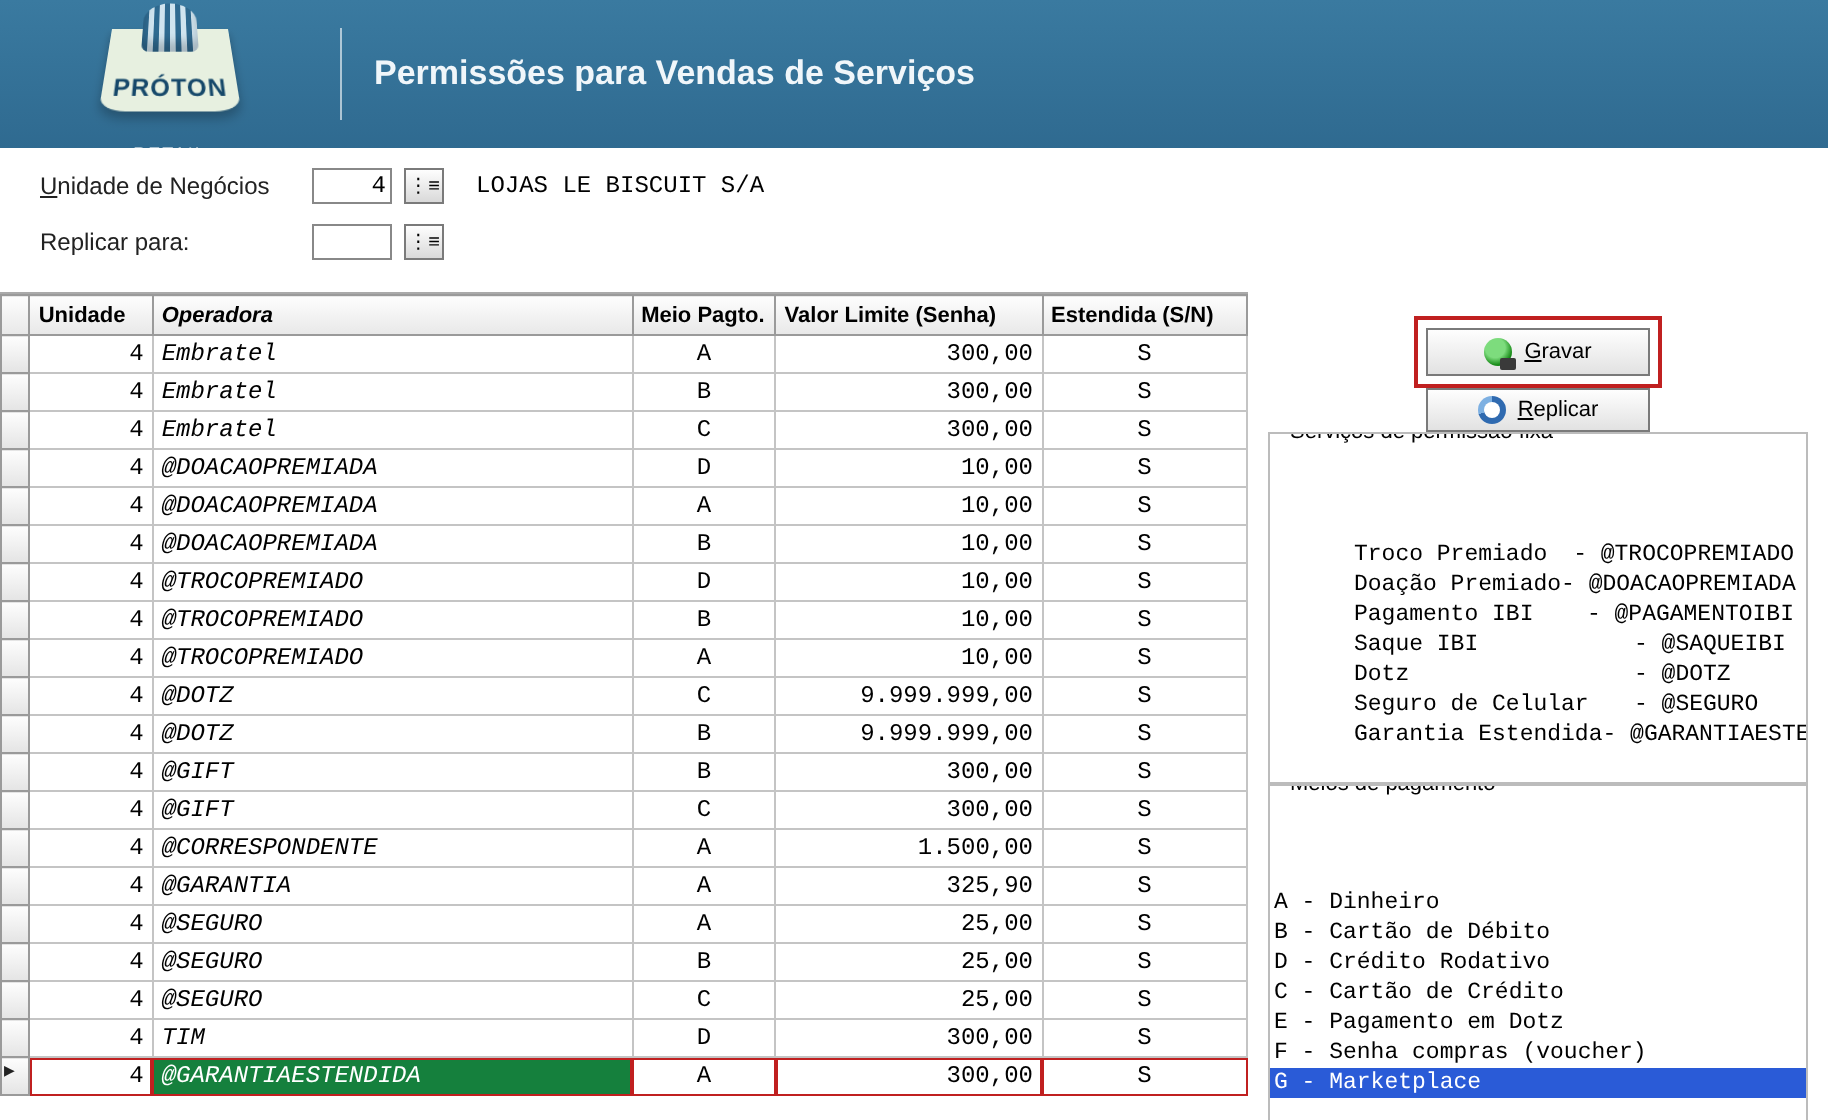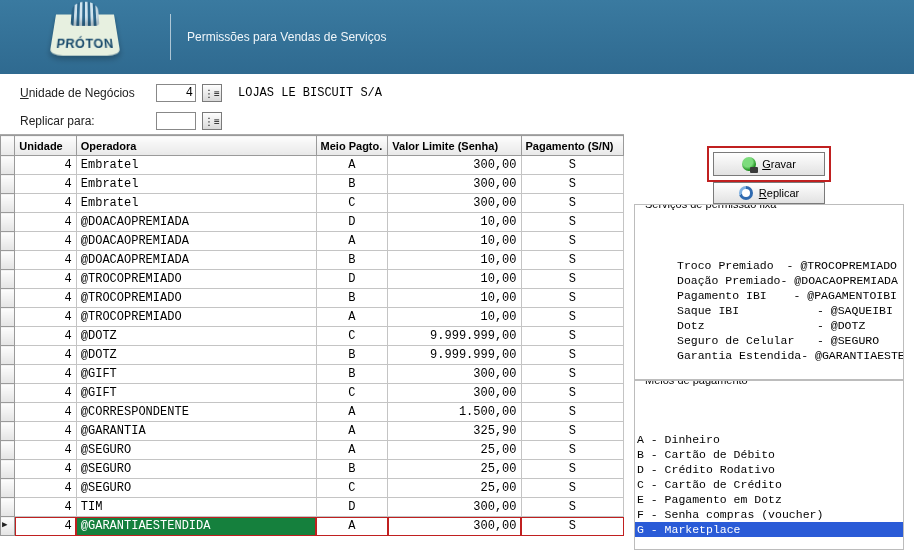--- a/index.html
+++ b/index.html
@@ -52,28 +52,28 @@
   }
   .logo-text { position: absolute; bottom: 4px; left: 50%; transform: translateX(-50%); font-weight: bold; font-size: 12px; color: #16486a; letter-spacing: 0.5px;}
   .logo-sub { position: absolute; bottom: -8px; left: 50%; transform: translateX(-50%); font-size: 9px; color: #fff; letter-spacing: 1px;}
   .header-divider {
     width: 1px;
     height: 46px;
     background: rgba(255,255,255,0.6);
     margin-right: 16px;
   }
   .page-title {
-    font-size: 12px;
-    font-weight: normal;
+    font-size: 17px;
+    font-weight: bold;
     color: #f0f6fa;
   }
 
   
   .form-area {
-    padding: 10px 20px 4px 20px;
+    padding: 10px 20px 16px 20px;
     display: flex;
     flex-direction: column;
     gap: 10px;
   }
   .form-row { display: flex; align-items: center; gap: 6px; }
   .form-label { color: #222; font-size: 12px; width: 130px; }
   .form-label .uline { text-decoration: underline; }
   .num-input {
     width: 40px;
     height: 18px;
@@ -131,21 +131,21 @@
   }
   table.grid td {
     border: 1px solid #c4c4c4;
     padding: 0 4px;
     height: 19px;
     white-space: nowrap;
     overflow: hidden;
   }
   .col-rowhdr { width: 14px; background: linear-gradient(#fdfdfd,#e4e4e4); border-color:#9a9a9a !important; position: relative; }
   .col-un { width: 60px; text-align: right; }
-  .col-op { width: 234px; }
+  .col-op { width: 234px; font-style: italic; }
   .col-mp { width: 70px; text-align: center; }
   .col-vl { width: 130px; text-align: right; }
   .col-hb { width: 100px; text-align: center; }
 
   tr.active-row td:not(.col-rowhdr) {
     outline: 1px solid #c02020;
     outline-offset: -1px;
   }
   tr.active-row td.col-op {
     background: #15803d;
@@ -253,21 +253,21 @@
 <div class="main">
   <div class="grid-panel">
     <table class="grid">
       <thead>
         <tr>
           <th class="col-rowhdr"></th>
           <th class="col-un">Unidade</th>
           <th class="col-op">Operadora</th>
           <th class="col-mp">Meio Pagto.</th>
           <th class="col-vl">Valor Limite (Senha)</th>
-          <th class="col-hb">Pagamento (S/N)</th>
+          <th class="col-hb">Estendida (S/N)</th>
         </tr>
       </thead>
       <tbody id="grid-body">
           <tr>
             <td class="col-rowhdr"></td>
             <td class="col-un">4</td>
             <td class="col-op">Embratel</td>
             <td class="col-mp">A</td>
             <td class="col-vl">300,00</td>
             <td class="col-hb">S</td>

